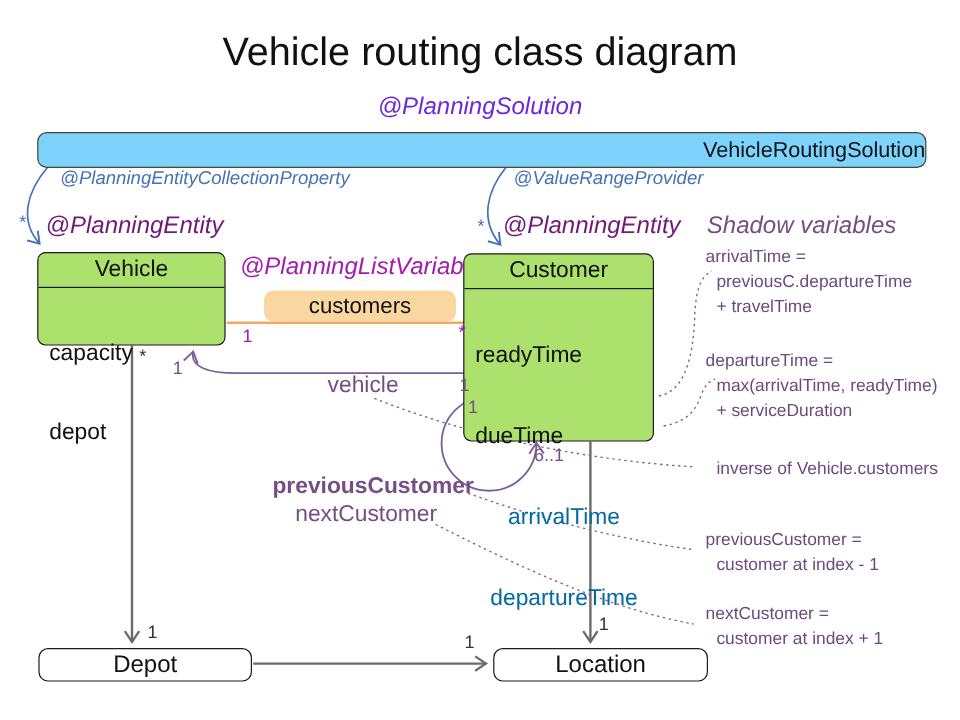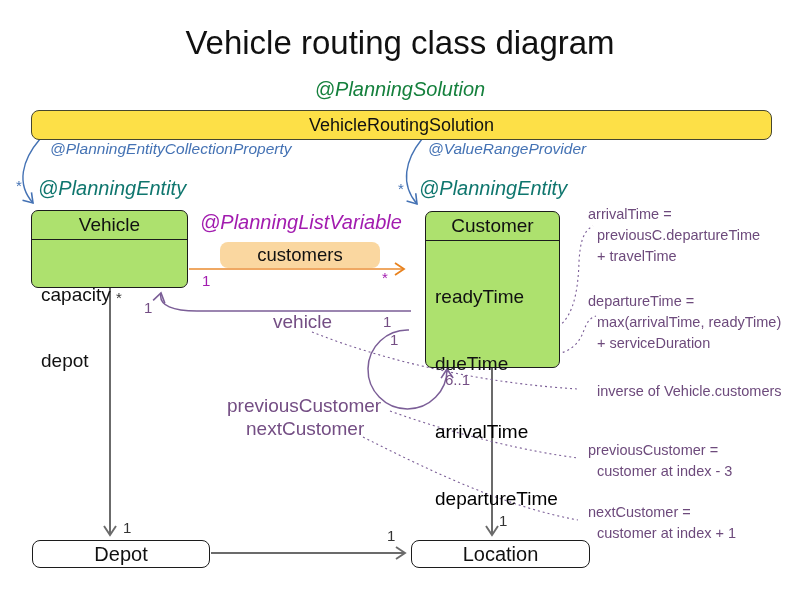--- a/index.html
+++ b/index.html
@@ -6,53 +6,53 @@
   #stage{
     position:relative;width:800px;height:600px;overflow:hidden;
     font-family:"Liberation Sans", sans-serif;background:#ffffff;
     -webkit-font-smoothing:antialiased;
   }
   .abs{position:absolute;}
   .it{font-style:italic;}
   .ctr{left:0;width:800px;text-align:center;}
 
   
-  .gold{color:#15803d;}
+  .gold{color:#6d28d9;}
   .blue{color:#4472b4;}
-  .green-t{color:#0f766e;}
+  .green-t{color:#701a75;}
   .orange-t{color:#a21caf;}
   .purple-t{color:#744e84;}
   .note-t{color:#6d4a7c;}
   .dark{color:#111111;}
   .gray-t{color:#333333;}
 
   .title{font-size:33px;top:24px;}
   .anno-big{font-size:20px;}
   .anno-small{font-size:15.5px;}
   .mult{font-size:15px;line-height:15px;}
 
   
   .solution-box{
     left:31px;top:110px;width:739px;height:28px;
-    background:#fde047;border:1.4px solid #46462e;border-radius:8px;
-    text-align:center;line-height:28px;font-size:18px;color:#111;
+    background:#7dd3fc;border:1.4px solid #46462e;border-radius:8px;
+    text-align:right;line-height:28px;font-size:18px;color:#111;
   }
   .classbox{
     background:#ade16e;border:1.5px solid #1c1c1c;border-radius:7px;
     color:#111;box-sizing:border-box;
   }
   .classbox .hdr{
     height:28px;line-height:28px;text-align:center;font-size:19px;
     border-bottom:1.3px solid #1c1c1c;
   }
   .classbox .attrs{padding-left:9px;padding-top:1px;}
   .attr{font-size:19px;margin-top:42px;}
   .v-attr{line-height:24px;}
   .c-attr{line-height:25.3px;}
-  .shadow-attr{color:#000000;}
+  .shadow-attr{color:#0369a1;text-align:center;}
   .pill{
     left:220px;top:242px;width:160px;height:26px;background:#fad7a0;
     border-radius:8px;text-align:center;line-height:26px;font-size:18.5px;color:#111;
   }
   .plainbox{
     background:#ffffff;border:1.6px solid #1c1c1c;border-radius:8px;
     text-align:center;font-size:20px;color:#111;box-sizing:border-box;
   }
   .note{width:212px;font-size:14.5px;line-height:21px;}
   .note .ind{padding-left:9px;}
@@ -104,53 +104,54 @@
 
   <div class="abs solution-box">
     <span>VehicleRoutingSolution</span>
   </div>
 
   <div class="abs it anno-small blue" style="left:428px;top:140px;">@ValueRangeProvider</div>
   <div class="abs it anno-small blue" style="left:50px;top:140px;">@PlanningEntityCollectionProperty</div>
 
   <div class="abs it anno-big green-t" style="left:38px;top:177px;">@PlanningEntity</div>
   <div class="abs it anno-big green-t" style="left:419px;top:177px;">@PlanningEntity</div>
+  <div class="abs it anno-big purple-t" style="left:589px;top:177px;">Shadow variables</div>
   <div class="abs it anno-big orange-t" style="left:200px;top:211px;">@PlanningListVariable</div>
 
   <div class="abs classbox" style="left:31px;top:210px;width:157px;height:78px;">
     <div class="hdr">Vehicle</div>
     <div class="attrs">
       <div class="attr v-attr">capacity</div>
       <div class="attr v-attr">depot</div>
     </div>
   </div>
 
   <div class="abs pill">
     <span>customers</span>
   </div>
 
-  <div class="abs classbox" style="left:425px;top:211px;width:135px;height:157px;">
+  <div class="abs classbox" style="left:386px;top:211px;width:159px;height:157px;">
     <div class="hdr">Customer</div>
     <div class="attrs">
       <div class="attr c-attr">readyTime</div>
       <div class="attr c-attr">dueTime</div>
       <div class="attr c-attr shadow-attr">arrivalTime</div>
       <div class="attr c-attr shadow-attr">departureTime</div>
     </div>
   </div>
 
   <div class="abs plainbox" style="left:32px;top:540px;width:178px;height:28px;line-height:26px;">
     <span>Depot</span>
   </div>
   <div class="abs plainbox" style="left:411px;top:540px;width:179px;height:28px;line-height:26px;">
     <span>Location</span>
   </div>
 
   <div class="abs purple-t" style="left:273px;top:311px;font-size:19px;">vehicle</div>
-  <div class="abs purple-t" style="left:227px;top:395px;font-size:19px;">previousCustomer</div>
+  <div class="abs purple-t" style="left:227px;top:395px;font-size:19px;font-weight:bold;">previousCustomer</div>
   <div class="abs purple-t" style="left:246px;top:418px;font-size:19px;">nextCustomer</div>
 
   <div class="abs mult blue" style="left:16px;top:178px;">*</div>
   <div class="abs mult blue" style="left:398px;top:181px;">*</div>
   <div class="abs mult orange-t" style="left:202px;top:273px;">1</div>
   <div class="abs mult orange-t" style="left:382px;top:270px;">*</div>
   <div class="abs mult purple-t" style="left:144px;top:300px;">1</div>
   <div class="abs mult purple-t" style="left:383px;top:314px;">1</div>
   <div class="abs mult purple-t" style="left:390px;top:332px;">1</div>
   <div class="abs mult purple-t" style="left:445px;top:372px;">6..1</div>
@@ -167,20 +168,20 @@
   <div class="abs note note-t" style="left:588px;top:291px;">
     <div>departureTime =</div>
     <div class="ind">max(arrivalTime, readyTime)</div>
     <div class="ind">+ serviceDuration</div>
   </div>
   <div class="abs note note-t" style="left:588px;top:381px;">
     <div class="ind">inverse of Vehicle.customers</div>
   </div>
   <div class="abs note note-t" style="left:588px;top:440px;">
     <div>previousCustomer =</div>
-    <div class="ind">customer at index - 3</div>
+    <div class="ind">customer at index - 1</div>
   </div>
   <div class="abs note note-t" style="left:588px;top:502px;">
     <div>nextCustomer =</div>
     <div class="ind">customer at index + 1</div>
   </div>
 
 </div>
 
 </body></html>

